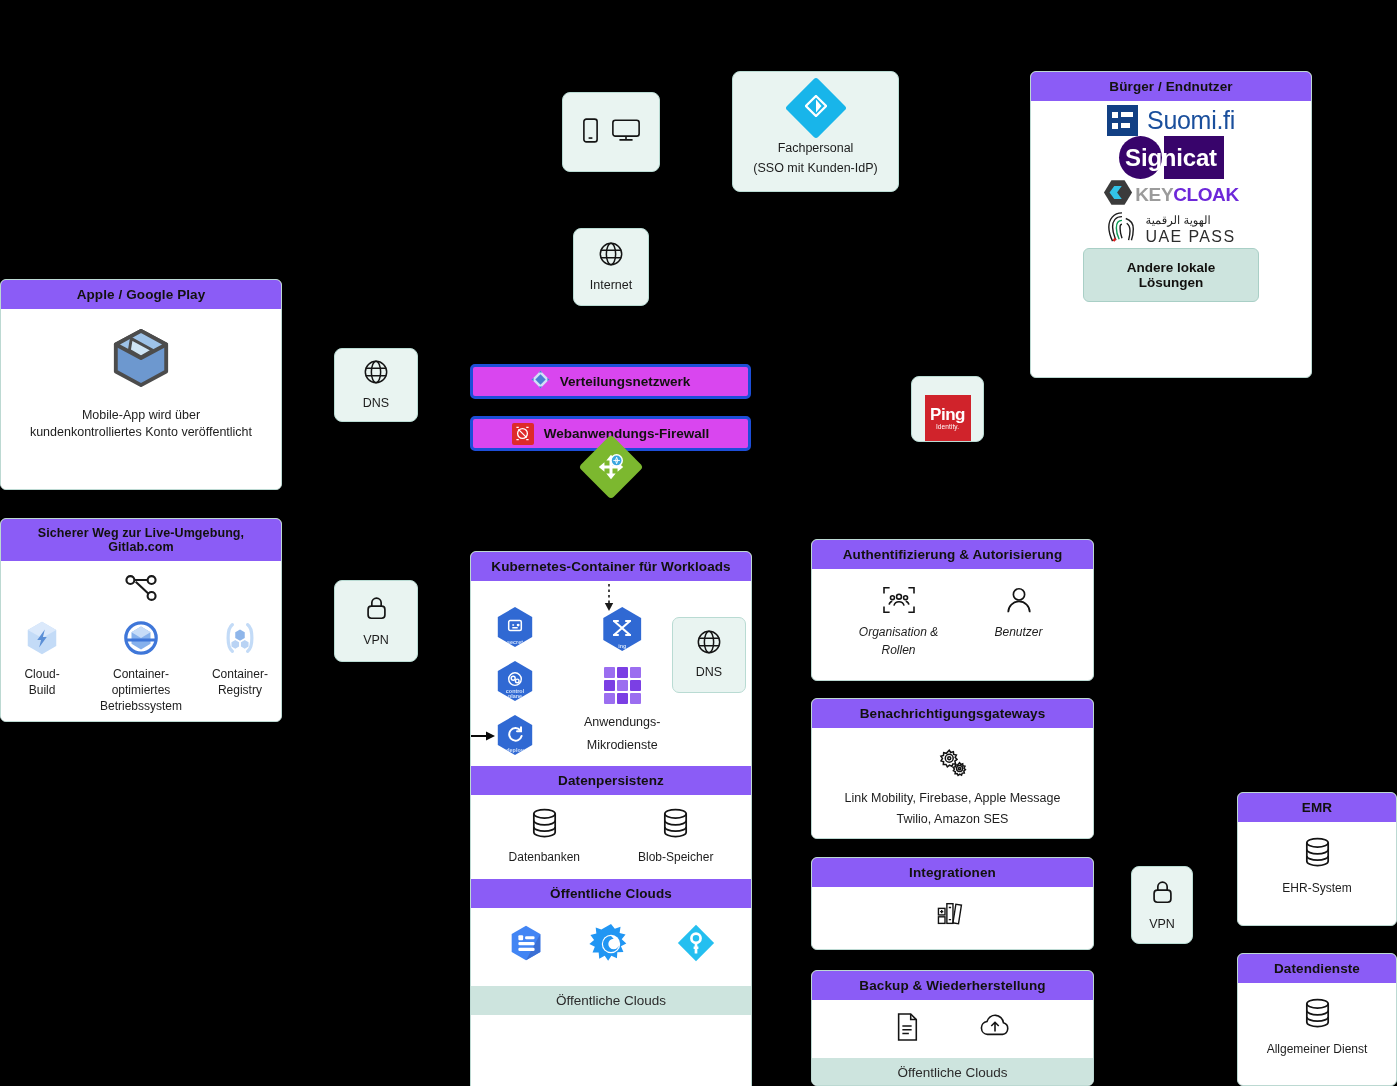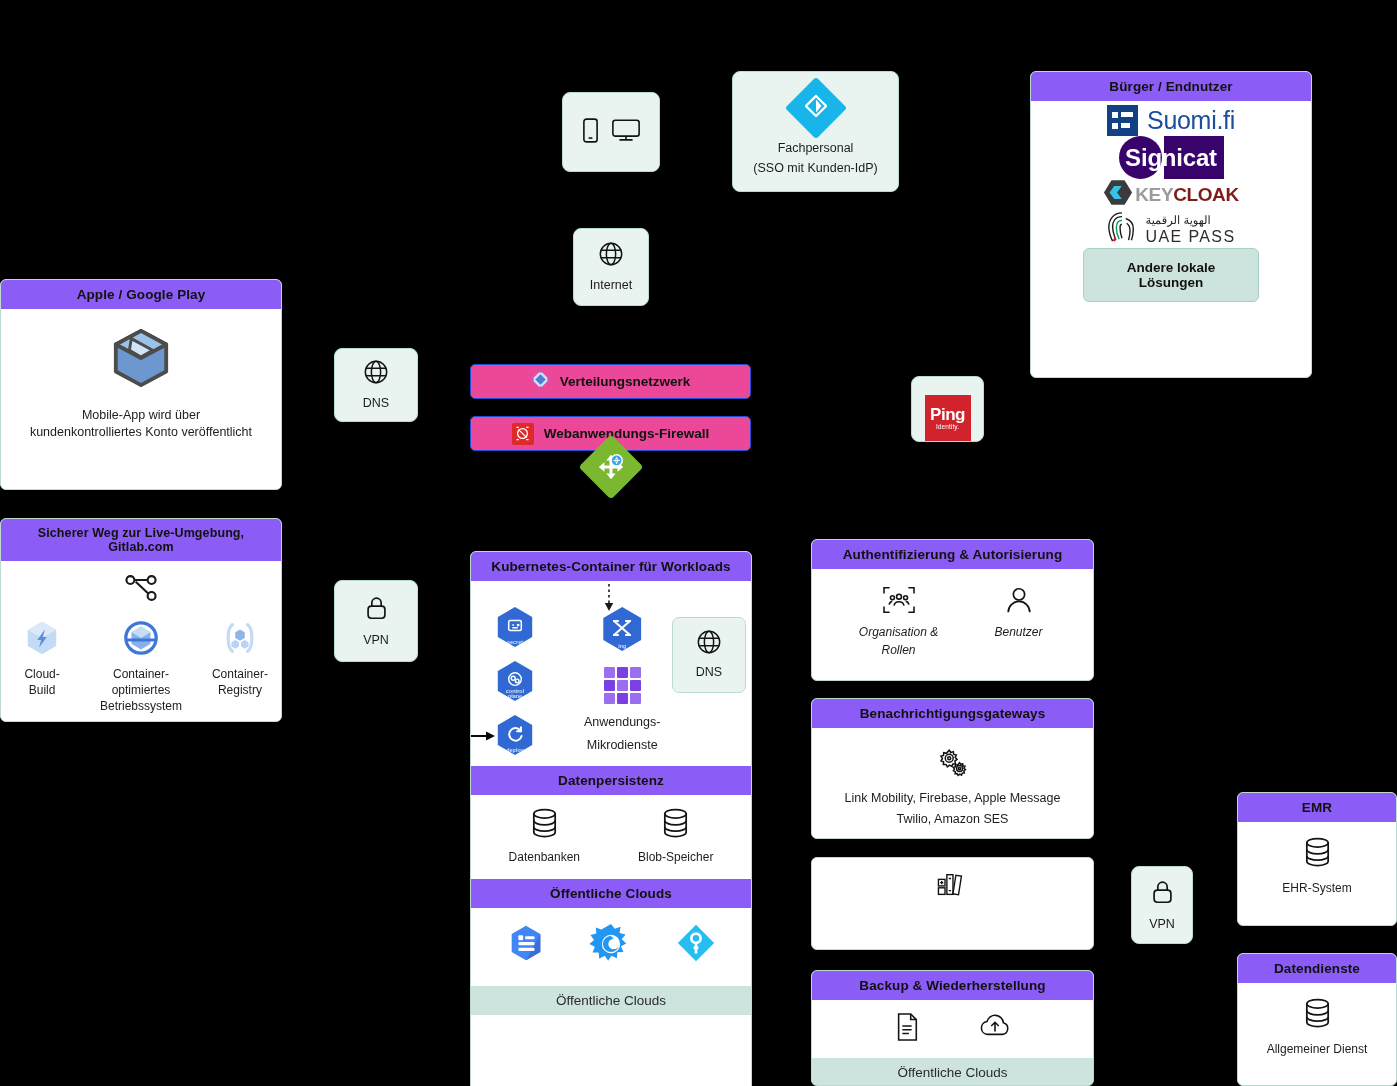--- a/index.html
+++ b/index.html
@@ -52,22 +52,22 @@
     border: 1px solid #b9dbd3;
     border-radius: 8px;
     display: flex; flex-direction: column;
     align-items: center; justify-content: center;
     gap: 6px;
   }
   .tile-label { font-size: 12.5px; color: #1c1c1c; text-align: center; line-height: 1.35; }
 
   .bar {
     position: absolute;
-    background: #ec4899;
-    border: 1px solid #1d4ed8;
+    background: #d946ef;
+    border: 3px solid #1d4ed8;
     border-radius: 5px;
     display: flex; align-items: center; justify-content: center;
     gap: 10px;
   }
   .bar-label { font-size: 13.5px; font-weight: bold; color: #12110f; }
 
   .cap { font-size: 12.5px; color: #1d1d1d; text-align: center; line-height: 1.35; }
   .cap-sm { font-size: 12px; color: #1d1d1d; text-align: center; line-height: 1.35; }
 
   .row { display: flex; align-items: flex-start; justify-content: center; }
@@ -109,21 +109,21 @@
     position: relative; width: 105px; height: 43px;
   }
   .signicat .sq { position: absolute; right: 0; top: 0; width: 60px; height: 43px; background: #38046b; }
   .signicat .ci { position: absolute; left: 0; top: 0; width: 43px; height: 43px; border-radius: 50%; background: #38046b; }
   .signicat .tx {
     position: absolute; inset: 0; display: flex; align-items: center; justify-content: center;
     color: #fff; font-size: 24px; font-weight: bold; letter-spacing: -.2px;
   }
 
   .keycloak-txt { font-size: 19px; font-weight: bold; color: #9b9b9b; letter-spacing: -.4px; }
-  .keycloak-txt b { color: #7f1d1d; }
+  .keycloak-txt b { color: #6d28d9; }
 
   .uae-txt-ar { font-size: 11.5px; color: #232323; direction: rtl; }
   .uae-txt-en { font-size: 16px; color: #2c2c2c; letter-spacing: 1.4px; }
 
   .ping-mark {
     width: 46px; height: 46px; background: #d0232b;
     display: flex; flex-direction: column; align-items: center; justify-content: center;
     color: #fff; line-height: 1;
   }
   .ping-mark .p1 { font-size: 17px; font-weight: bold; letter-spacing: -.5px; }
@@ -565,20 +565,21 @@
             <circle cx="25" cy="24" r="1.2"></circle>
           <path d="M25 17.8 l1.2 1.8 2.1-.7 .2 2.2 2.2 .5 -1 2 1.5 1.6 -1.7 1.3 .5 2.2 -2.2 .1 -.7 2.1 -1.9-1 -1.8 1.3 -1-1.9 -2.2 .1 .2-2.2 -2-.9 1.1-1.8 -1.2-1.8 2.1-.6 .1-2.2 2.1 .5z"></path>
         </svg>
       </span>
       <div class="cap">Link Mobility, Firebase, Apple Message</div>
       <div class="cap" style="margin-top:-4px;">Twilio, Amazon SES</div>
     </div>
   </div>
 
   <div class="panel" style="left:811px; top:857px; width:283px; height:93px;">
+    <div class="panel-head">Integrationen</div>
     <div class="panel-body" style="padding:12px 8px; display:flex; justify-content:center;">
       <span>
         <svg width="33" height="30" viewBox="0 0 34 32" fill="none" stroke="#141414" stroke-width="1.5">
           <rect x="2" y="10" width="7" height="7"></rect>
             <rect x="2" y="19" width="7" height="7"></rect>
           <path d="M5.5 11.8 v3.4 M3.8 13.5 h3.4"></path>
           <rect x="11" y="5" width="6.5" height="21"></rect>
           <rect x="19" y="6" width="6" height="20" transform="rotate(9 22 16)"></rect>
           <path d="M13 9 h2.5 M13 22 h2.5"></path>
         </svg>

